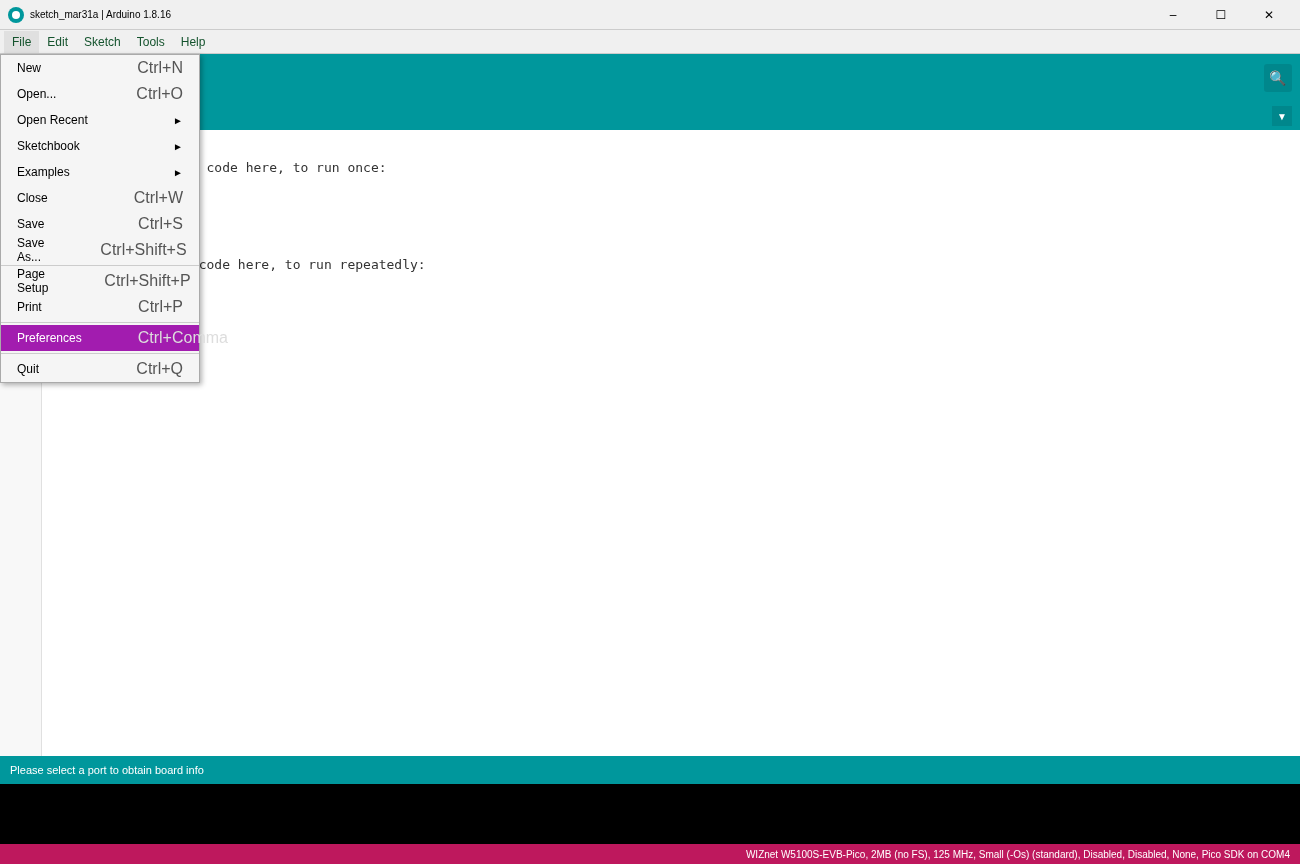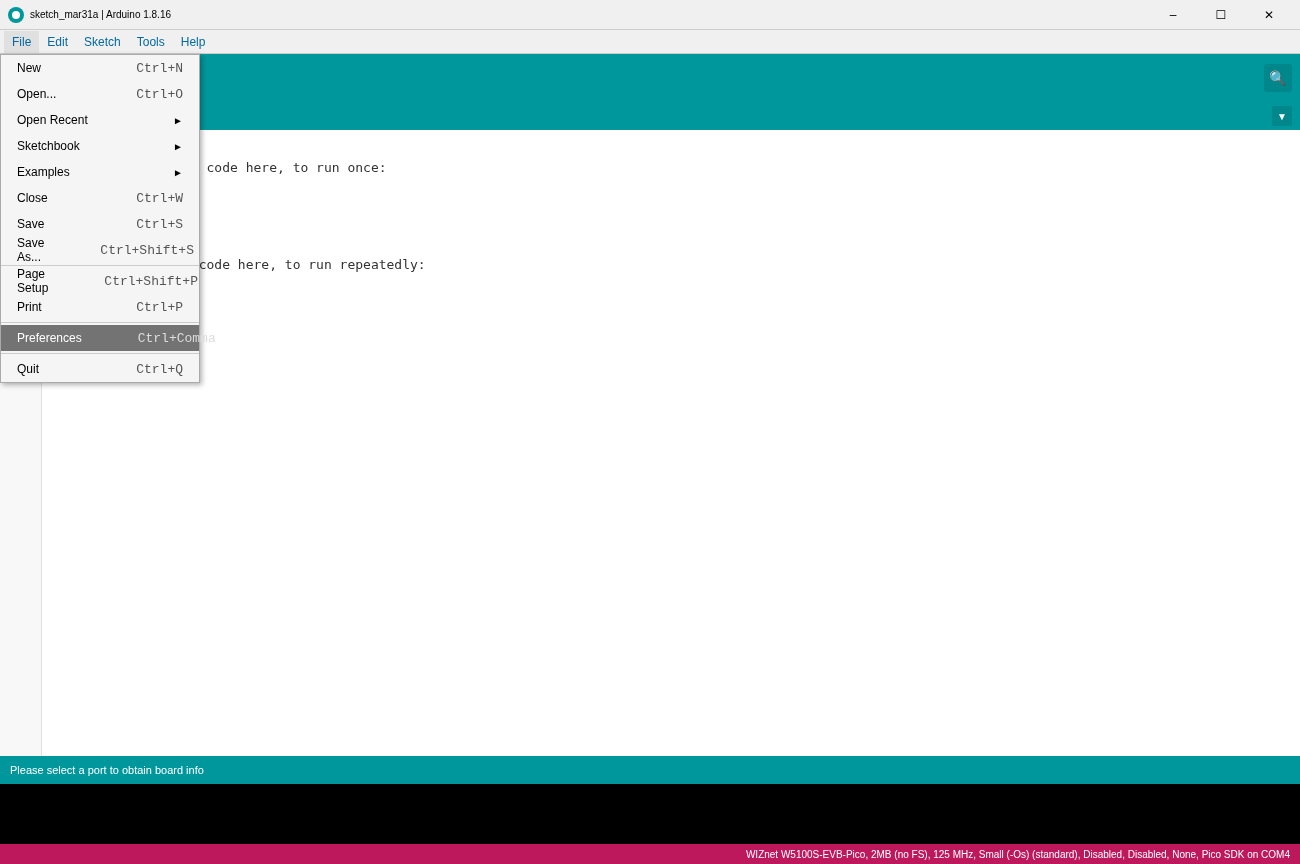--- a/index.html
+++ b/index.html
@@ -69,21 +69,21 @@
       background: #f0f0f0;
       display: flex;
       align-items: center;
       padding: 0 4px;
       border-bottom: 1px solid #ccc;
     }
     .menu-item {
       padding: 2px 8px;
       cursor: pointer;
       font-size: 12px;
-      color: #0369a1;
+      color: #14532d;
       height: 22px;
       display: flex;
       align-items: center;
     }
     .menu-item.active { background: #e0e0e0; }
 
     
     #file-dropdown {
       position: absolute;
       top: 54px;
@@ -99,29 +99,28 @@
       align-items: center;
       justify-content: space-between;
       padding: 5px 16px 5px 16px;
       cursor: pointer;
       font-size: 12px;
       color: #000;
       height: 26px;
       gap: 36px;
     }
     .dropdown-item.highlighted {
-      background: #737373;
+      background: #a21caf;
       color: white;
     }
     .dropdown-item .item-label { flex: 1; }
     .dropdown-item .item-shortcut {
       color: #555;
-      font-size: 13px;
+      font-size: 16px;
       margin-left: 20px;
-      font-family: Liberation Mono, monospace;
     }
     .dropdown-item.highlighted .item-shortcut { color: #ddd; }
     .dropdown-item .submenu-arrow {
       font-size: 10px;
       margin-left: 4px;
     }
     .dropdown-separator {
       height: 1px;
       background: #ccc;
       margin: 2px 0;

